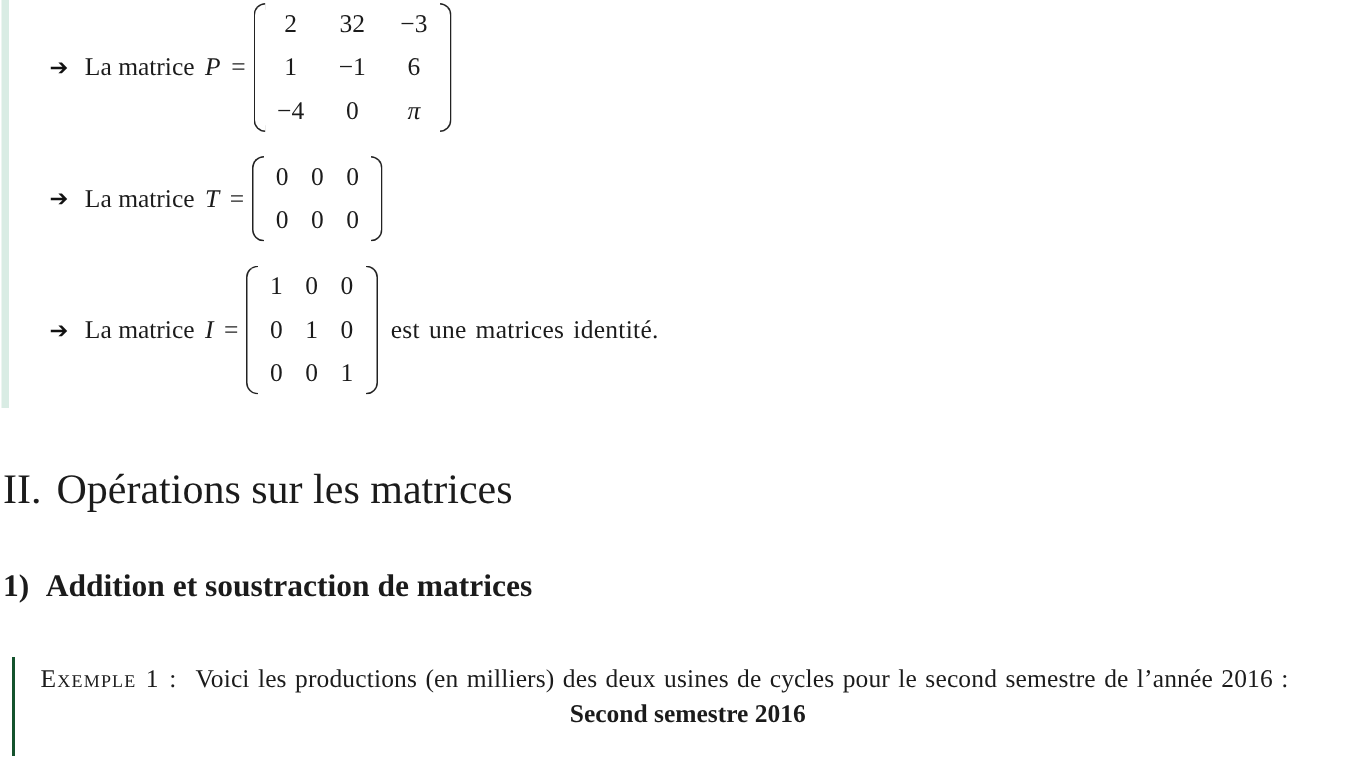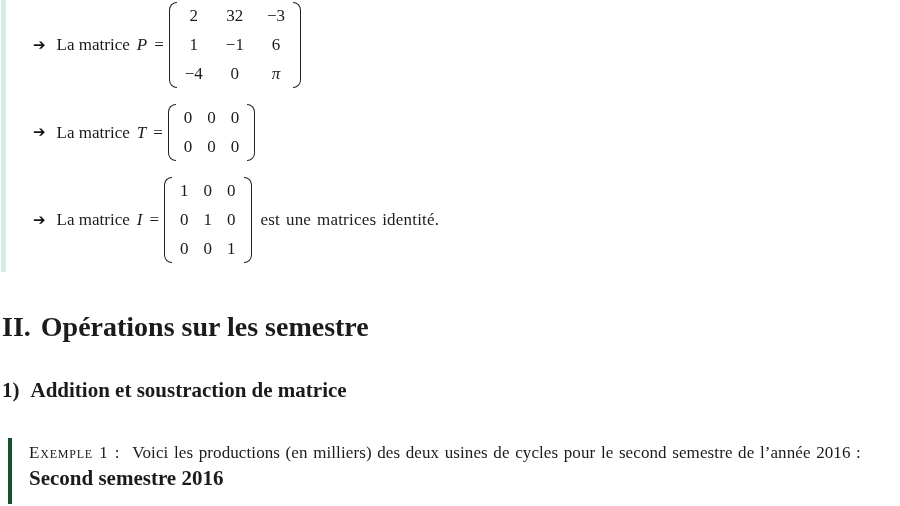--- a/index.html
+++ b/index.html
@@ -45,55 +45,55 @@
   }
   .cols3 { grid-template-columns: repeat(3, auto); }
   .gap-wide { column-gap: 23px; }
   .gap-narrow { column-gap: 15px; }
   .cell { text-align: center; }
   .cell.pi { font-style: italic; }
 
   
   .h-section {
     margin: 38px 0 0 2px;
-    font-size: 28px; font-weight: bold;
+    font-size: 28px; font-weight: normal;
     display: flex; line-height: 1.2; align-items: center;
   }
   .h-section .h-num { margin-right: 10px; }
   .h-sub {
     margin: 34px 0 0 2px;
     font-size: 21px; font-weight: bold;
     display: flex; line-height: 1.2;
   }
   .h-sub .h-num { margin-right: 11px; }
 
   
   .example {
     box-sizing: border-box;
     margin: 35px 0 0 8px;
-    border-left: 4px solid #14532d;
+    border-left: 2px solid #14532d;
     padding: 3px 10px 0 17px;
     min-height: 66px;
   }
   .example p {
     margin: 0;
     font-size: 17px; line-height: 23px;
     text-align: justify;
     letter-spacing: 0.1px; word-spacing: 1.2px;
   }
   .ex-label {
     font-variant: small-caps;
     letter-spacing: 0.8px;
     margin-right: 12px;
   }
   .ex-subtitle {
     margin-top: 2px;
-    text-align: left;
+    text-align: center;
     font-weight: bold;
-    font-size: 21px;
+    font-size: 17px;
   }
 </style>
 </head>
 <body>
 
 <div class="page">
 
   <section class="intro">
 
     <div class="bullet">
@@ -157,26 +157,26 @@
         </span>
         <span class="paren paren-r"></span>
       </span>
       <span class="tail">est une matrices identité.</span>
     </div>
 
   </section>
 
   <h1 class="h-section">
     <span class="h-num">II.</span>
-    <span>Opérations sur les semestre</span>
+    <span>Opérations sur les matrices</span>
   </h1>
 
   <h2 class="h-sub">
     <span class="h-num">1)</span>
-    <span>Addition et soustraction de matrice</span>
+    <span>Addition et soustraction de matrices</span>
   </h2>
 
   <section class="example">
     <p>
       <span class="ex-label">Exemple 1 :</span><span>Voici les productions (en milliers) des deux usines de cycles pour le second semestre de l’année 2016 :</span>
     </p>
     <div class="ex-subtitle">Second semestre 2016</div>
   </section>
 
 </div>

